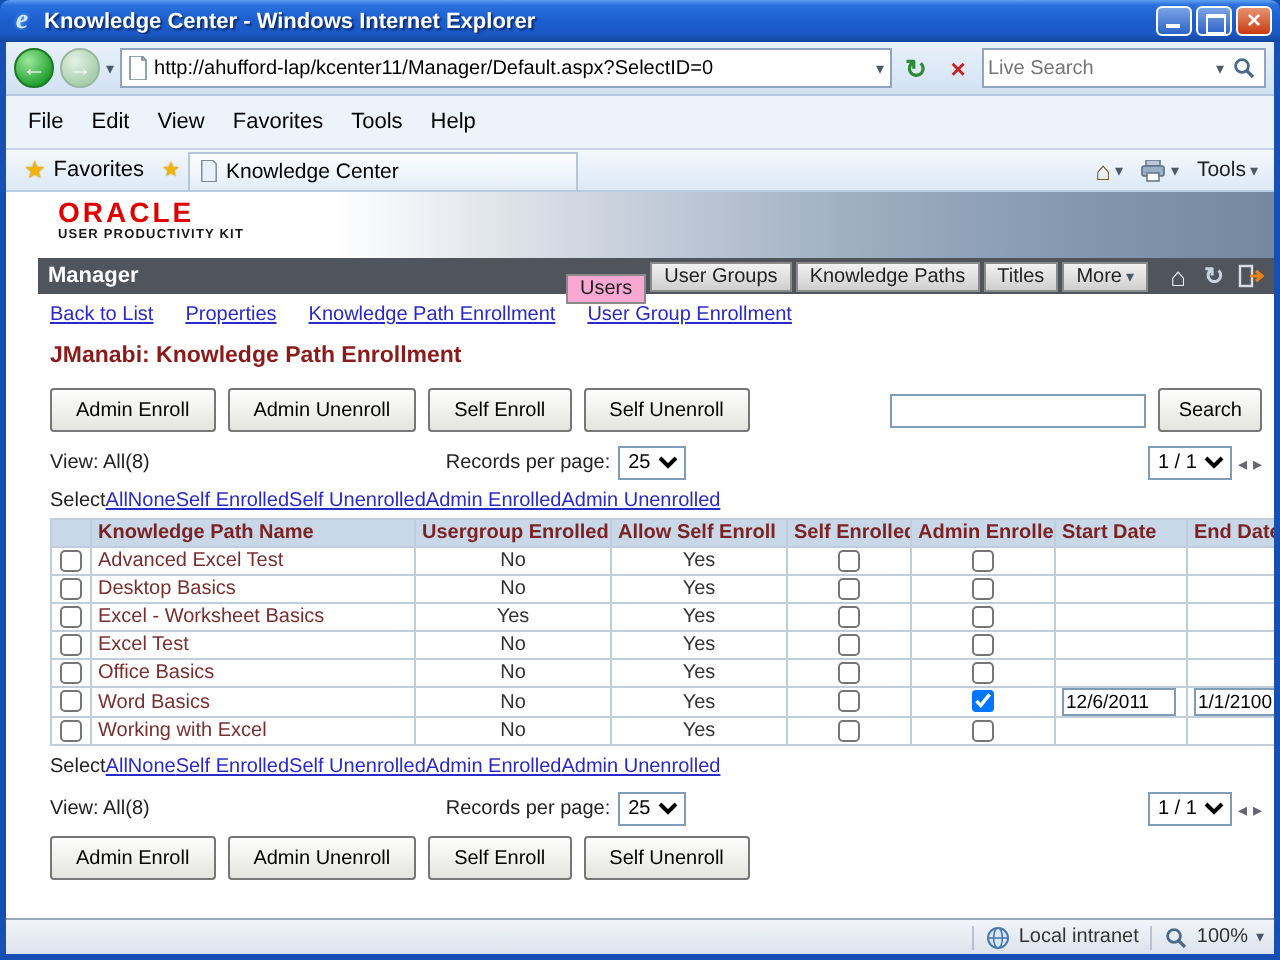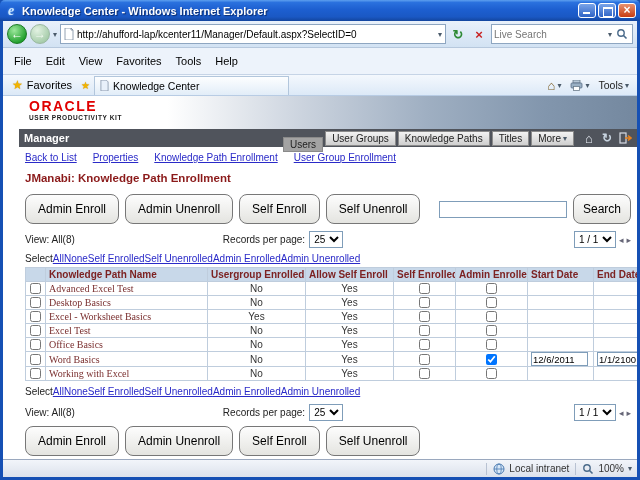--- a/index.html
+++ b/index.html
@@ -45,44 +45,44 @@
   .cmd{display:flex;align-items:center;gap:2px;font-size:10.5px;color:#222;}
   .home-glyph{font-size:13px;color:#7A5A20;}
   
   .content{flex:1;background:#fff;overflow:hidden;display:flex;flex-direction:column;padding-left:16px;}
   .brand-band{height:33px;background:linear-gradient(90deg,#FFFFFF 0%,#FFFFFF 24%,#CBD3DE 46%,#9FAFC2 66%,#8296AD 85%,#74889F 100%);padding:3px 0 0 10px;flex:0 0 auto;}
   .logo-main{color:#E00000;font-weight:bold;font-size:14px;letter-spacing:1.5px;line-height:15px;}
   .logo-sub{color:#1A1A1A;font-weight:bold;font-size:6.5px;letter-spacing:0.6px;}
   .mgrbar{height:18px;background:#50545C;display:flex;align-items:center;padding:0 5px;gap:2px;flex:0 0 auto;}
   .mgr-label{color:#fff;font-weight:bold;font-size:11px;margin-right:auto;}
   .mgr-tab{background:linear-gradient(#F2F2F2,#CFCFCF);border:1px solid #8A8A8A;padding:1px 6px;font-size:10px;color:#222;display:flex;align-items:center;gap:2px;}
-  .mgr-tab.active{background:#a3a3a3;margin-top:13px;}
+  .mgr-tab.active{background:#f9a8d4;margin-top:13px;}
   .mgr-icons{display:flex;align-items:center;gap:4px;margin-left:6px;}
   .mgr-icon{width:14px;height:14px;display:flex;align-items:center;justify-content:center;}
   .mgr-home{color:#E8ECF4;font-size:13px;}
   .mgr-refresh{color:#C8D4E0;font-size:12px;font-weight:bold;}
   .page{padding:0 6px;flex:1;overflow:hidden;}
   .crumbs{margin-top:5px;font-size:10px;display:flex;gap:16px;}
   .lnk{color:#2A2AC8;text-decoration:underline;cursor:pointer;}
   .page-title{margin-top:9px;color:#8B1A1A;font-weight:bold;font-size:11.5px;}
   .btn-row{margin-top:10px;display:flex;gap:6px;align-items:center;}
-  .xpbtn{font-family:inherit;font-size:12px;color:#000;background:linear-gradient(180deg,#FDFDFD,#E4E4E0);border:1px solid #777;border-radius:8px;padding:2px 12px;height:30px;}
+  .xpbtn{font-family:inherit;font-size:10px;color:#000;background:linear-gradient(180deg,#FDFDFD,#E4E4E0);border:1px solid #777;border-radius:2px;padding:2px 12px;height:22px;}
   .search-field{margin-left:auto;width:128px;height:17px;border:1px solid #7F9DB9;font-size:10px;font-family:inherit;padding:0 2px;}
   .search-btn{padding:2px 9px;}
   .view-row{display:flex;align-items:center;font-size:10px;margin-top:7px;color:#222;}
   .records-group{margin-left:148px;display:flex;align-items:center;gap:4px;}
   .page-group{margin-left:auto;display:flex;align-items:center;gap:3px;}
   select{height:17px;font-size:10px;font-family:inherit;border:1px solid #7F9DB9;background:#fff;}
   .pg-arrow{color:#667;font-size:9px;}
   .sel-row{display:flex;gap:0;align-items:center;font-size:10px;margin-top:5px;color:#222;}
   
   table{border-collapse:collapse;width:100%;margin-top:3px;font-size:10px;table-layout:fixed;}
   th,td{border:1px solid #BFCDDD;height:14px;padding:0 3px;overflow:hidden;white-space:nowrap;}
   th{background:#C8D8E9;color:#7C2222;text-align:left;font-weight:bold;font-size:10px;}
-  td.namecol{color:#7A2F2F;font-family:Liberation Serif, serif;}
+  td.namecol{color:#7A2F2F;}
   td.valcol{text-align:center;color:#333;}
   input[type=checkbox]{width:11px;height:11px;margin:0;vertical-align:middle;}
   .datefield{width:96%;height:14px;border:1px solid #7F9DB9;font-size:9.5px;font-family:inherit;padding:0 1px;}
   
   .statusbar{height:18px;background:linear-gradient(#F2F5FA,#DCE2EC);border-top:1px solid #9AA8BE;display:flex;align-items:center;font-size:10px;color:#333;padding:0 5px;gap:6px;flex:0 0 auto;}
   .status-sep{width:1px;height:12px;background:#B8C2D2;}
   .zone,.zoom{display:flex;align-items:center;gap:4px;}
 </style>
 </head>
 <body>

